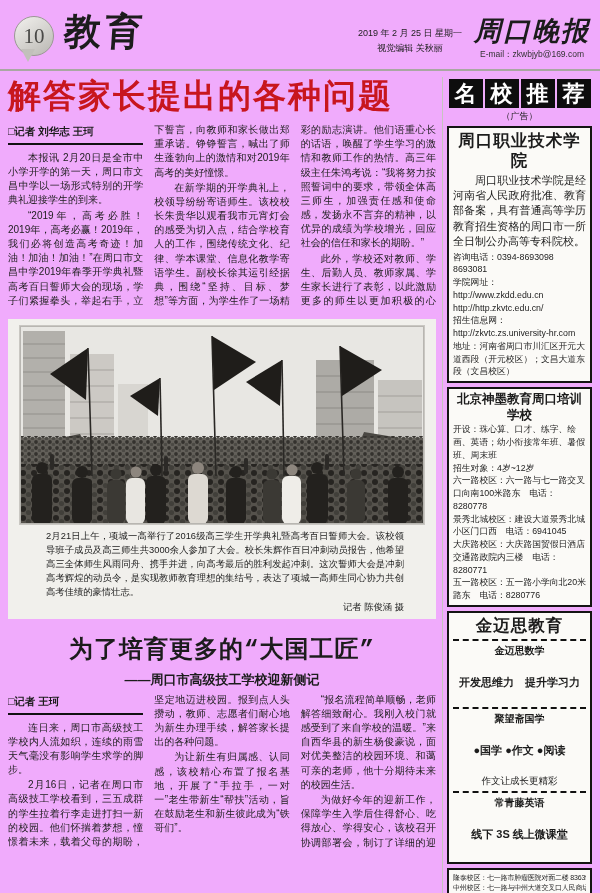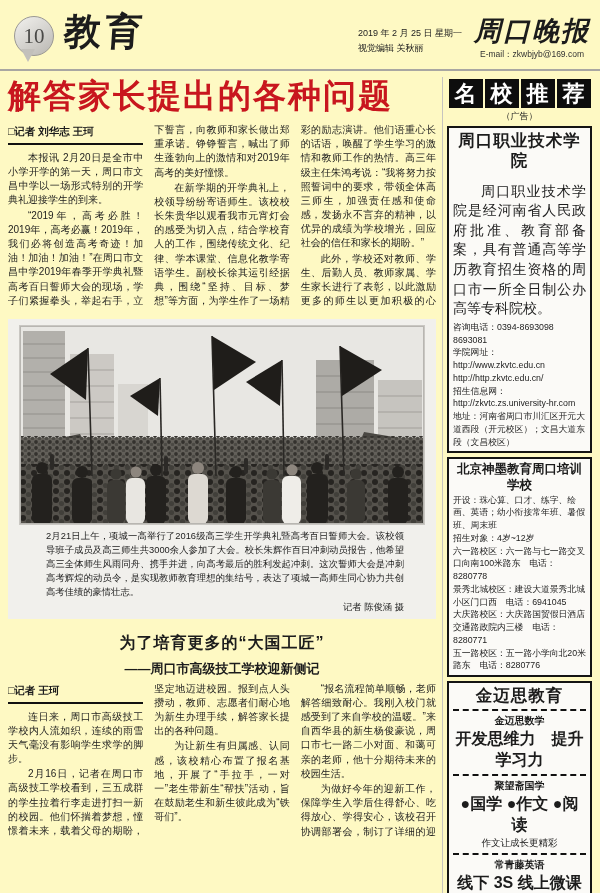--- a/index.html
+++ b/index.html
@@ -1,42 +1,42 @@
 <!DOCTYPE html>
 <html><head>
 <meta charset="utf-8">
 <style>
   html,body{margin:0;padding:0;}
   body{background:#888;}
   .page{
     position:relative;
     width:600px;height:893px;
     margin:0 auto;
-    background:#fef9c3;
+    background:#f0abfc;
     overflow:hidden;
     font-family:"Liberation Sans",sans-serif;
     color:#1c1c1c;
     box-sizing:border-box;
   }
   
   .hdr{display:flex;justify-content:space-between;align-items:flex-start;
        padding:12px 10px 0 14px;}
   .hdr-left{display:flex;align-items:flex-start;gap:10px;}
   .pin{position:relative;width:40px;height:40px;margin-top:4px;}
   .pin .ball{width:38px;height:38px;border-radius:50%;
       background:linear-gradient(145deg,#f2f1ee,#b9b7b2);
       border:1px solid #9a9894;display:flex;align-items:center;justify-content:center;
       font-family:"Liberation Serif",serif;font-size:21px;color:#4a4a48;}
   .pin .tail{position:absolute;left:7px;top:33px;width:0;height:0;
       border-left:7px solid transparent;border-right:7px solid transparent;
       border-top:13px solid #c2c0bb;}
   .section-name{font-family:"Liberation Serif",serif;font-weight:bold;
       font-size:37px;line-height:1.1;letter-spacing:4px;transform:skewX(-4deg);}
   .hdr-right{display:flex;align-items:flex-start;gap:12px;padding-top:6px;}
-  .date-blk{font-size:9px;line-height:1.7;text-align:left;padding-top:8px;color:#222;}
+  .date-blk{font-size:9px;line-height:1.7;text-align:center;padding-top:8px;color:#222;}
   .logo-blk{text-align:center;}
   .paper-logo{font-family:"Liberation Serif",serif;font-weight:bold;font-style:italic;
       font-size:27px;letter-spacing:2px;line-height:1;}
   .email{font-size:8.5px;margin-top:4px;color:#333;}
   .hdr-rule{border-bottom:2px solid #a9a7a2;margin:8px 0 0 0;}
   
   .main{display:flex;gap:6px;padding:6px 8px 0 8px;}
   .left{width:428px;flex:0 0 428px;}
   .sidebar{width:150px;flex:0 0 150px;border-left:1px solid #c6c4bf;padding-left:4px;box-sizing:border-box;}
   
@@ -51,38 +51,38 @@
       border-bottom:2px solid #111;margin-bottom:6px;}
   .para{text-indent:2em;margin:0 0 1px 0;}
   
   .photo-panel{background:#f1f0ec;margin-top:4px;padding:6px 4px 5px 4px;}
   .photo-frame{display:block;margin:0 auto;border:1px solid #c9c7c2;}
   .caption{font-size:9.3px;line-height:1.5;text-align:justify;padding:5px 28px 0 34px;}
   .caption .cap-text{text-indent:2em;display:inline;}
   .credit{display:block;text-align:right;font-size:9.3px;padding-right:28px;margin-top:1px;}
   
   .a2-head{text-align:center;margin-top:14px;}
-  .headline2{font-size:16px;font-weight:900;letter-spacing:1px;}
+  .headline2{font-size:24px;font-weight:900;letter-spacing:1px;font-family:Liberation Mono, monospace;}
   .subtitle2{font-size:13px;font-weight:bold;margin:6px 0 4px 0;}
   
   .mt-title{display:flex;gap:2px;justify-content:center;margin-top:2px;}
   .char-block{width:34px;height:29px;background:#0d0d0d;color:#fff;
       font-size:22px;font-weight:bold;display:flex;align-items:center;justify-content:center;}
   .ad-note{text-align:center;font-size:9px;margin:2px 0 3px 0;}
   .sbox{border:2px solid #141414;margin-bottom:4px;padding:3px 4px;background:#fbfaf7;}
   .sbox .t-lg{font-size:16.5px;font-weight:900;text-align:center;letter-spacing:1px;line-height:1.2;}
   .sbox .t-md{font-size:12.5px;font-weight:900;text-align:center;letter-spacing:0;line-height:1.25;}
-  .sbox .body{font-size:14px;line-height:1.4;text-align:justify;margin-top:12px;font-family:Liberation Mono, monospace;}
+  .sbox .body{font-size:11px;line-height:1.4;text-align:justify;margin-top:2px;}
   .sbox .body .para{text-indent:2em;}
   .info-line{font-size:8.8px;line-height:1.45;}
   .campus-line{font-size:8.8px;line-height:1.45;}
   .tiny-line{font-size:7px;line-height:1.5;letter-spacing:-0.2px;white-space:nowrap;overflow:hidden;}
   .dash{border-top:2px dashed #111;margin:3px 0;}
   .mid-title{font-size:10px;font-weight:900;text-align:center;}
-  .mid-sub{font-size:16px;font-weight:bold;text-align:center;margin:1px 0;}
+  .mid-sub{font-size:11px;font-weight:bold;text-align:center;margin:17px 0;}
   .mid-sub2{font-size:9.5px;text-align:center;margin:1px 0;}
 </style>
 </head>
 <body>
 
 <div class="page">
 
   <div class="hdr">
     <div class="hdr-left">
       <div class="pin">
@@ -245,21 +245,21 @@
       <div class="a2-head">
         <div class="headline2">为了培育更多的“大国工匠”</div>
         <div class="subtitle2">——周口市高级技工学校迎新侧记</div>
       </div>
       <div class="cols2">
         <div class="byline">□记者 王珂</div>
         <div>
             <div class="para">连日来，周口市高级技工学校内人流如织，连续的雨雪天气毫没有影响学生求学的脚步。</div>
             <div class="para">2月16日，记者在周口市高级技工学校看到，三五成群的学生拉着行李走进打扫一新的校园。他们怀揣着梦想，憧憬着未来，载着父母的期盼，坚定地迈进校园。报到点人头攒动，教师、志愿者们耐心地为新生办理手续，解答家长提出的各种问题。</div>
             <div class="para">为让新生有归属感、认同感，该校精心布置了报名基地，开展了“手拉手，一对一”老生带新生“帮扶”活动，旨在鼓励老生和新生彼此成为“铁哥们”。</div>
-            <div class="para">“报名流程简单顺畅，老师解答细致耐心。我刚入校门就感受到了来自学校的温暖。”来自西华县的新生杨俊豪说，周口市七一路二小对面、和蔼可亲的老师，他十分期待未来的校园生活。</div>
+            <div class="para">“报名流程简单顺畅，老师解答细致耐心。我刚入校门就感受到了来自学校的温暖。”来自西华县的新生杨俊豪说，面对优美整洁的校园环境、和蔼可亲的老师，他十分期待未来的校园生活。</div>
             <div class="para">为做好今年的迎新工作，保障学生入学后住得舒心、吃得放心、学得安心，该校召开协调部署会，制订了详细的迎新工作方案。为确保迎新工作顺利进行，周口市高级技工学校领导王世杰对校园迎新工作布置、校园安全保卫、校园环境、宿舍卫生等进行了检查，对细节严格要求，对发现的问题及时进行整改。</div>
           </div>
       </div>
     </div>
 
     <div class="sidebar">
 
       <div class="mt-title">
           <div class="char-block">名</div>
           <div class="char-block">校</div>
@@ -268,21 +268,21 @@
         </div>
       <div class="ad-note">（广告）</div>
 
       <div class="sbox">
         <div class="t-lg">周口职业技术学院</div>
         <div class="body">
             <div class="para">周口职业技术学院是经河南省人民政府批准、教育部备案，具有普通高等学历教育招生资格的周口市一所全日制公办高等专科院校。</div>
           </div>
         <div>
             <div class="info-line">咨询电话：0394-8693098  8693081</div>
-            <div class="info-line">学院网址：http://www.zkvtc.edu.cn</div>
+            <div class="info-line">学院网址：http://www.zkdd.edu.cn</div>
             <div class="info-line">http://http.zkvtc.edu.cn/</div>
             <div class="info-line">招生信息网：http://zkvtc.zs.university-hr.com</div>
             <div class="info-line">地址：河南省周口市川汇区开元大道西段（开元校区）；文昌大道东段（文昌校区）</div>
           </div>
       </div>
 
       <div class="sbox">
         <div class="t-md">北京神墨教育周口培训学校</div>
         <div>
             <div class="campus-line">开设：珠心算、口才、练字、绘画、英语；幼小衔接常年班、暑假班、周末班</div>

